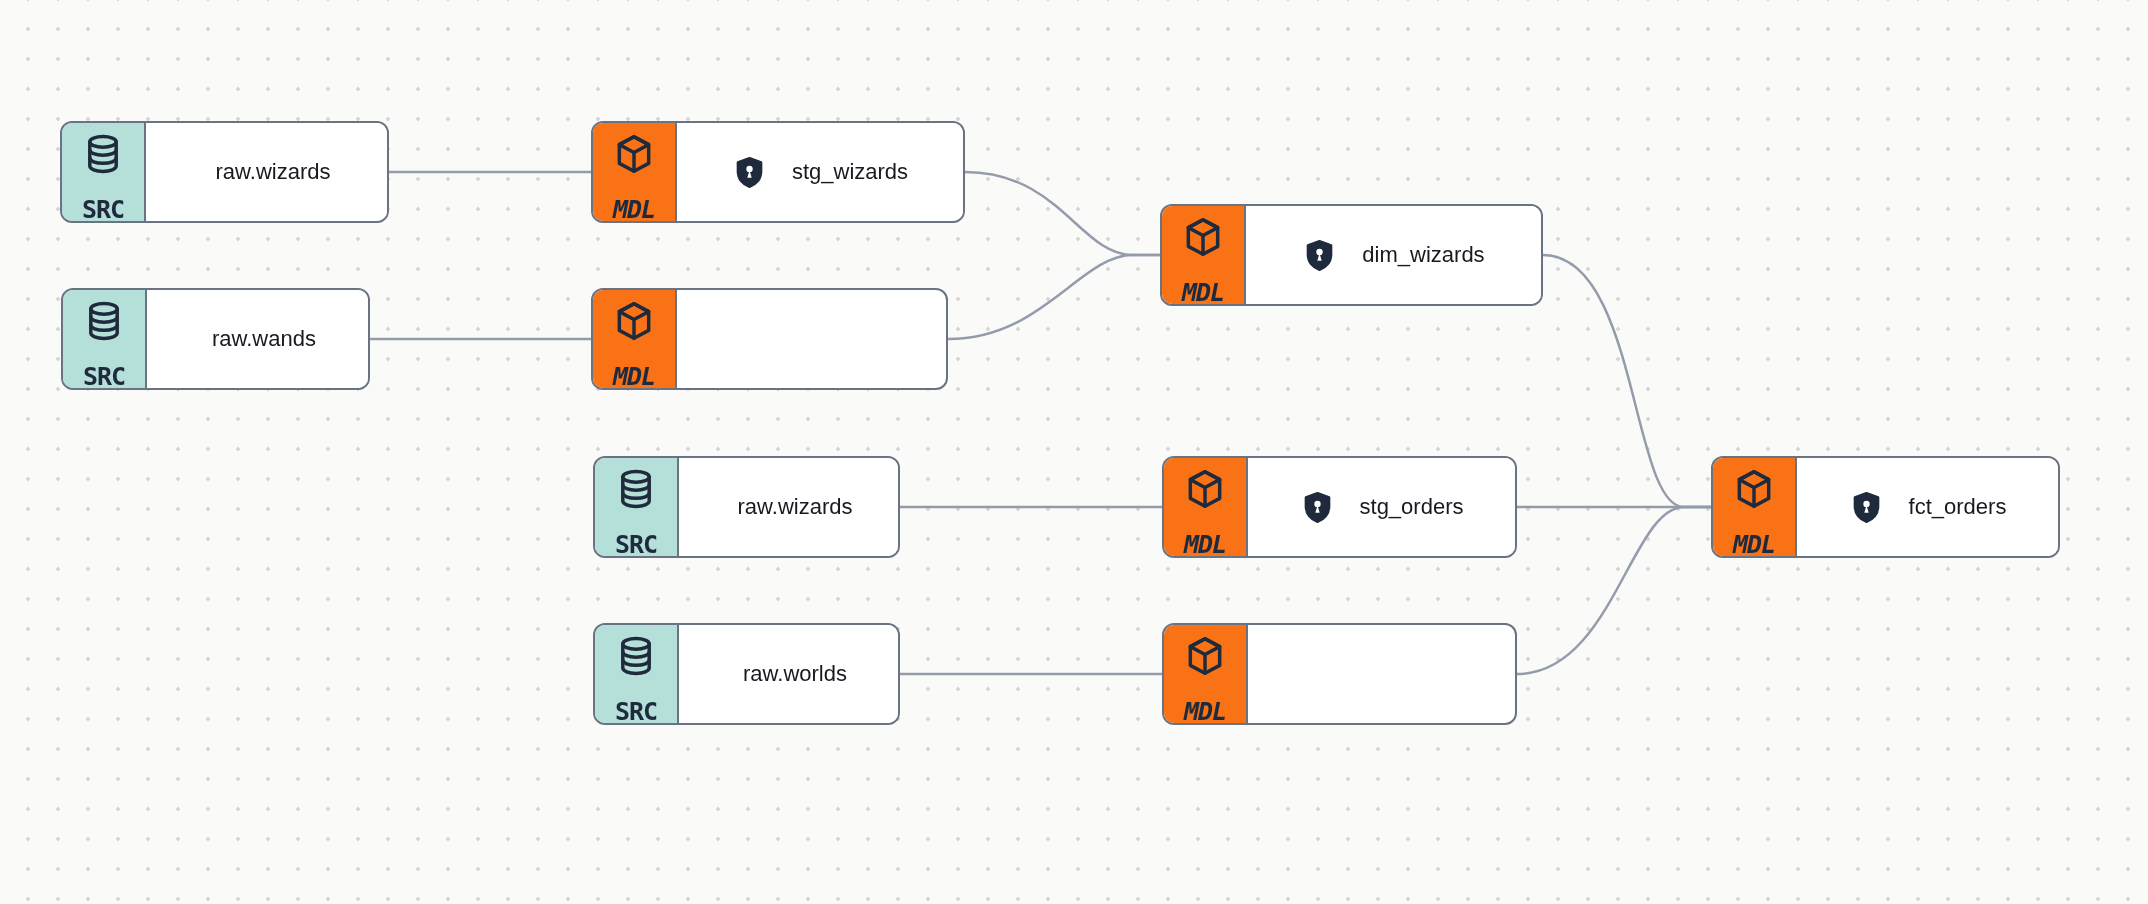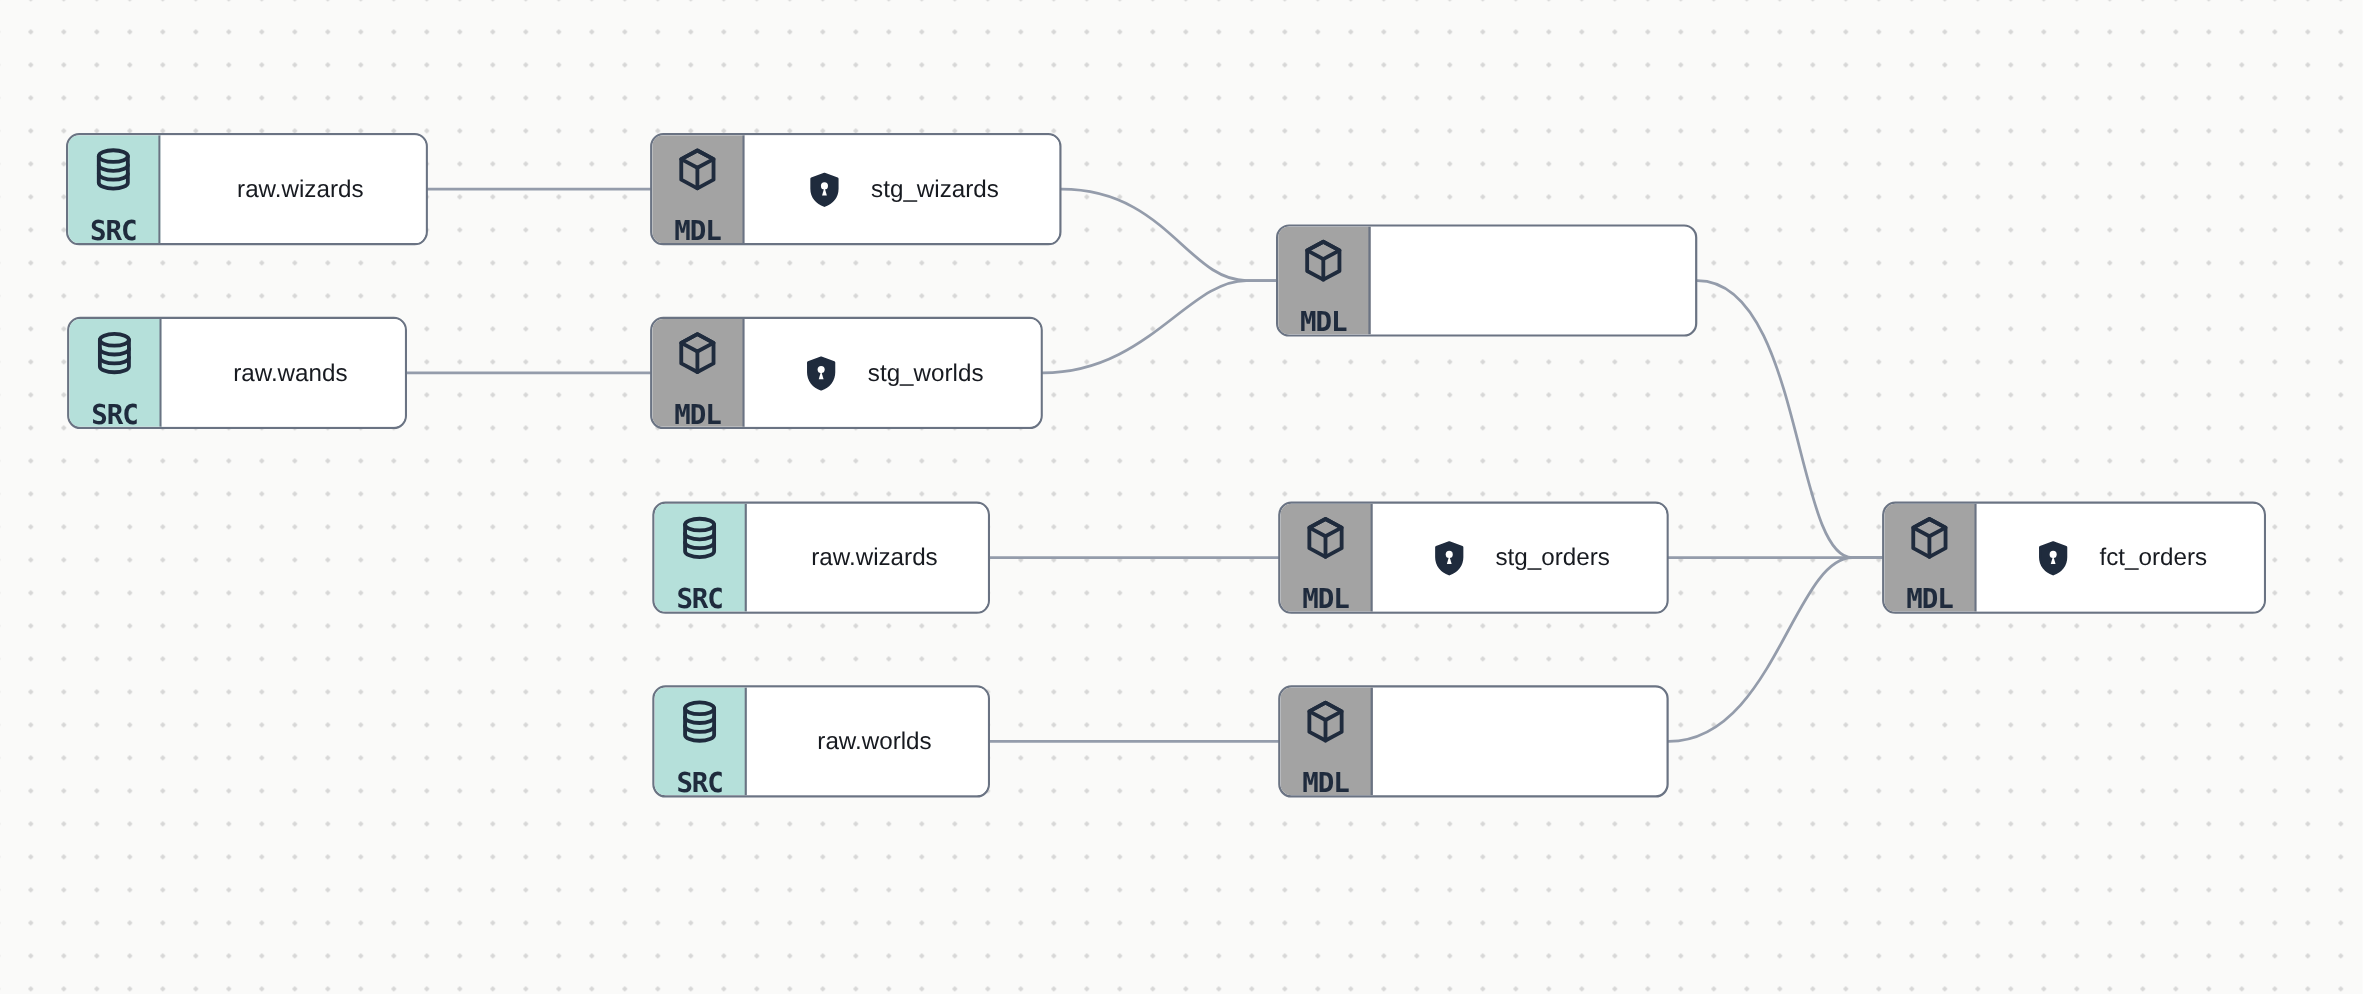--- a/index.html
+++ b/index.html
@@ -45,21 +45,21 @@
     flex: 0 0 84px;
     border-right: 2.5px solid #6a7383;
     display: flex;
     flex-direction: column;
     align-items: center;
     justify-content: space-between;
     padding: 9px 0 5px 0;
     gap: 21px;
   }
   .node.source .badge-section { background: #b5e0da; }
-  .node.model  .badge-section { background: #a3a3a3; }
+  .node.model  .badge-section { background: #f97316; font-style: italic; }
   .badge-label {
     font-family: "DejaVu Sans Mono", monospace;
     font-size: 25px;
     font-weight: 600;
     letter-spacing: -1px;
     color: #1f2b3d;
     line-height: 1;
   }
   .badge-icon svg { display: block; }
 
@@ -157,42 +157,42 @@
       <div class="badge-section">
         <span class="badge-icon">
           <svg width="44" height="44" viewBox="0 0 24 24" fill="none" stroke="#1f2b3d" stroke-width="1.9" stroke-linecap="round" stroke-linejoin="round">
             <path d="M12 2.6 L20 6.9 V17.1 L12 21.4 L4 17.1 V6.9 Z"></path>
             <path d="M12 2.6 L20 6.9 L12 11.2 L4 6.9 Z"></path>
             <path d="M12 11.2 V21.4"></path>
           </svg>
         </span>
         <span class="badge-label">MDL</span>
       </div>
-      <div class="body-section">
-        <span class="shield">
-          <svg width="35" height="35" viewBox="0 0 24 24">
-            <path fill="#1f2b3d" stroke="#1f2b3d" stroke-width="1.6" stroke-linejoin="round" d="M12 2.2 L20 5.1 V11.3 C20 16.4 16.7 20.3 12 21.9 C7.3 20.3 4 16.4 4 11.3 V5.1 Z"></path>
-            <circle cx="12" cy="9.6" r="2.2" fill="#ffffff"></circle>
-            <path d="M12 10.5 L13.5 15.6 H10.5 Z" fill="#ffffff"></path>
-          </svg>
-        </span>
-        <span class="node-label">stg_worlds</span>
-      </div>
     </div>
     <div class="node model" style="left: 1160px; top: 204px; width: 383px;">
       <div class="badge-section">
         <span class="badge-icon">
           <svg width="44" height="44" viewBox="0 0 24 24" fill="none" stroke="#1f2b3d" stroke-width="1.9" stroke-linecap="round" stroke-linejoin="round">
             <path d="M12 2.6 L20 6.9 V17.1 L12 21.4 L4 17.1 V6.9 Z"></path>
             <path d="M12 2.6 L20 6.9 L12 11.2 L4 6.9 Z"></path>
             <path d="M12 11.2 V21.4"></path>
           </svg>
         </span>
         <span class="badge-label">MDL</span>
       </div>
+      <div class="body-section">
+        <span class="shield">
+          <svg width="35" height="35" viewBox="0 0 24 24">
+            <path fill="#1f2b3d" stroke="#1f2b3d" stroke-width="1.6" stroke-linejoin="round" d="M12 2.2 L20 5.1 V11.3 C20 16.4 16.7 20.3 12 21.9 C7.3 20.3 4 16.4 4 11.3 V5.1 Z"></path>
+            <circle cx="12" cy="9.6" r="2.2" fill="#ffffff"></circle>
+            <path d="M12 10.5 L13.5 15.6 H10.5 Z" fill="#ffffff"></path>
+          </svg>
+        </span>
+        <span class="node-label">dim_wizards</span>
+      </div>
     </div>
     <div class="node source" style="left: 593px; top: 456px; width: 307px;">
       <div class="badge-section">
         <span class="badge-icon">
           <svg width="44" height="44" viewBox="0 0 24 24" fill="none" stroke="#1f2b3d" stroke-width="1.9" stroke-linecap="round" stroke-linejoin="round">
             <ellipse cx="12" cy="5.4" rx="7.2" ry="2.9"></ellipse>
             <path d="M4.8 5.4 v13.2 c0 1.6 3.2 2.9 7.2 2.9 s7.2-1.3 7.2-2.9 V5.4"></path>
             <path d="M4.8 9.8 c0 1.6 3.2 2.9 7.2 2.9 s7.2-1.3 7.2-2.9"></path>
             <path d="M4.8 14.2 c0 1.6 3.2 2.9 7.2 2.9 s7.2-1.3 7.2-2.9"></path>
           </svg>

